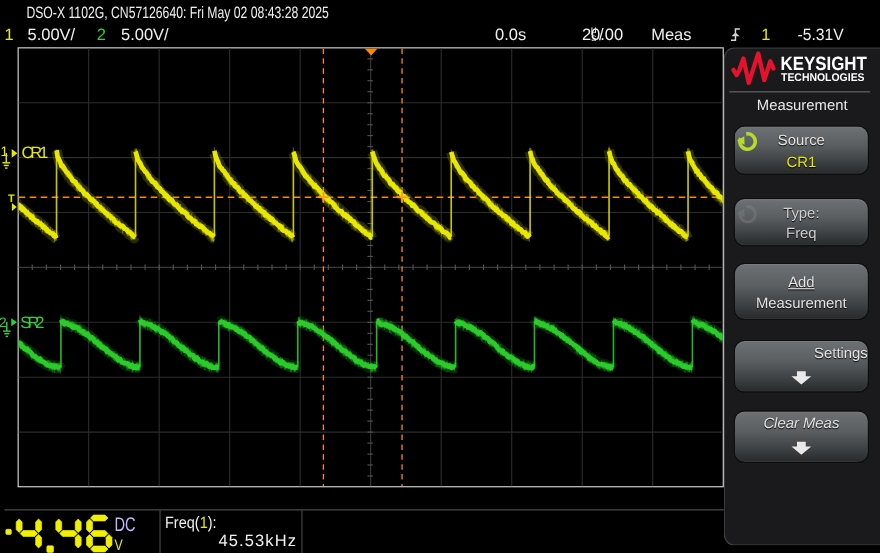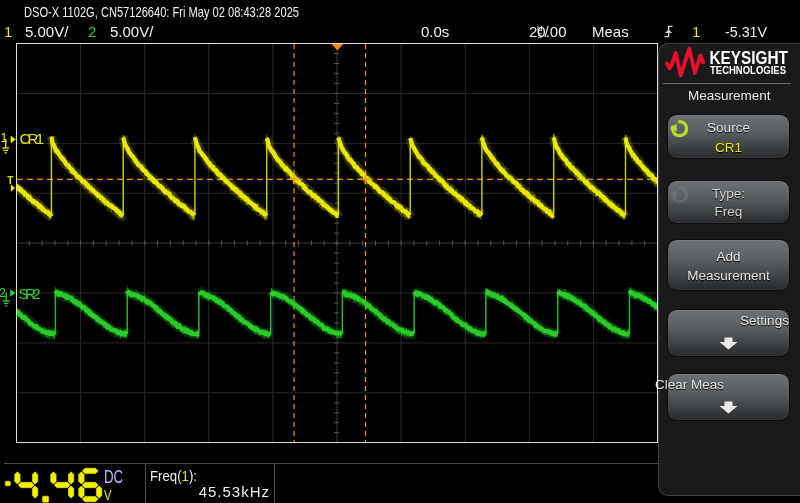--- a/index.html
+++ b/index.html
@@ -15,21 +15,21 @@
 <body>
 
 <div class="abs w" style="left:4px;top:3px;font-size:15px;margin-left:20px;">
  <span class="cond" style="transform:scaleX(0.74)">DSO-X 1102G, CN57126640: Fri May 02 08:43:28 2025</span></div>
 
 <div class="abs" style="left:0;top:23px;width:800px;height:19px;font-size:15px;">
  <span class="abs" style="left:4px;color:#e8e800">1</span>
  <span class="abs w" style="left:25px;">5.00V/</span>
  <span class="abs" style="left:88px;color:#2fd32f">2</span>
  <span class="abs w" style="left:110px;">5.00V/</span>
- <span class="abs w" style="left:421px;">0.0s</span>
+ <span class="abs w" style="left:450px;">0.0s</span>
  <span class="abs w" style="left:502px;margin-left:27px;">20.00</span>
  <span class="abs w" style="left:537px;top:-1px;font-size:9.5px;">μ</span>
  <span class="abs w" style="left:537.5px;top:6px;font-size:9.5px;">s</span>
  <span class="abs w" style="left:544.5px;">/</span>
  <span class="abs w" style="left:592px;">Meas</span>
  <span class="abs" style="left:692px;color:#e8e800">1</span>
  <span class="abs w" style="left:725px;"><span class="cond" style="transform:scaleX(0.95)">-5.31V</span></span>
 </div>
 
 <div class="abs" style="left:658px;top:43px;width:142px;height:453px;background:#1a1a1c;
@@ -39,24 +39,24 @@
 
 <div class="abs btn" style="left:667px;top:114px;width:123px;height:45px;"></div>
 <div class="abs btn" style="left:667px;top:180px;width:123px;height:44px;"></div>
 <div class="abs btn" style="left:667px;top:239px;width:123px;height:52px;"></div>
 <div class="abs btn" style="left:667px;top:309px;width:123px;height:48px;"></div>
 <div class="abs btn" style="left:667px;top:373px;width:123px;height:48px;"></div>
 <div class="btxt" style="left:667px;top:120px;">Source</div>
 <div class="btxt" style="left:667px;top:140px;color:#e8e800">CR1</div>
 <div class="btxt" style="left:667px;top:186px;color:#d0d0d0">Type:</div>
 <div class="btxt" style="left:667px;top:204px;color:#d0d0d0">Freq</div>
-<div class="btxt" style="left:667px;top:249px;">Add</div>
+<div class="btxt" style="left:667px;top:249px;text-decoration:underline;">Add</div>
 <div class="btxt" style="left:667px;top:268px;">Measurement</div>
 <div class="btxt" style="left:703px;top:313px;">Settings</div>
-<div class="btxt" style="left:628px;top:377px;">Clear Meas</div>
+<div class="btxt" style="left:667px;top:377px;font-style:italic;">Clear Meas</div>
 
 <div class="abs" style="left:104px;top:467px;color:#c4b5fd;font-size:18px;"><span class="cond" style="transform:scaleX(0.74)">DC</span></div>
 <div class="abs" style="left:104px;top:486.5px;color:#e8e800;font-size:14px;"><span class="cond" style="transform:scaleX(0.8)">V</span></div>
 <div class="abs w" style="left:150px;top:467px;font-size:15px;"><span class="cond" style="transform:scaleX(0.88)">Freq(<span style="color:#e8e800">1</span>):</span></div>
 <div class="abs w" style="left:196px;top:483px;font-size:15px;width:74px;text-align:right;letter-spacing:1px;">45.53kHz</div>
 
 <svg class="abs" style="left:0;top:0" width="800" height="503" viewBox="0 0 800 503">
  <g transform="translate(16,43)">
   <clipPath id="cp">
         <rect x="1" y="1" width="640" height="398"></rect>

